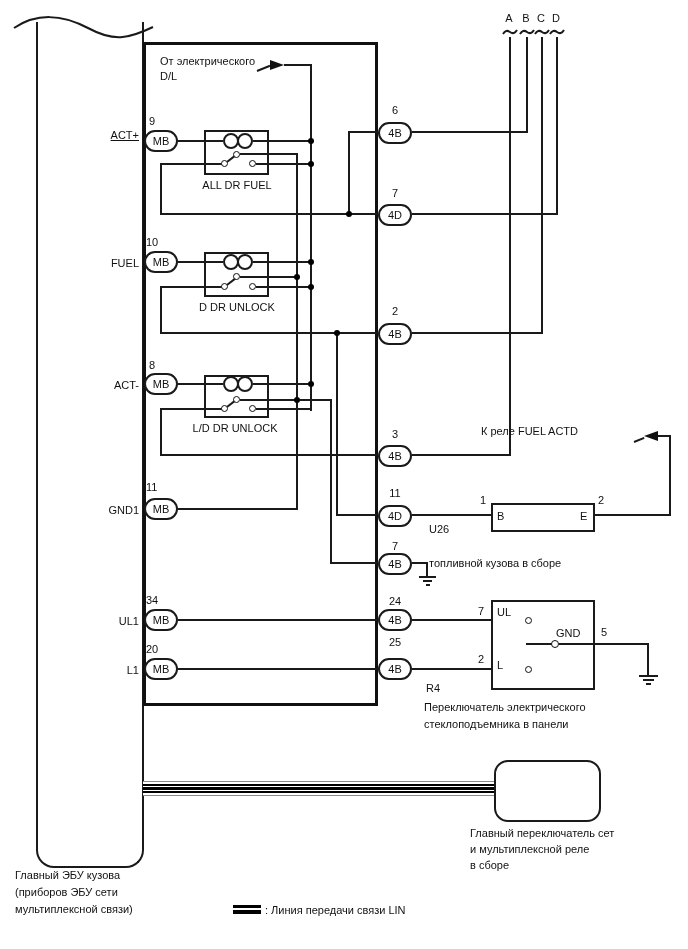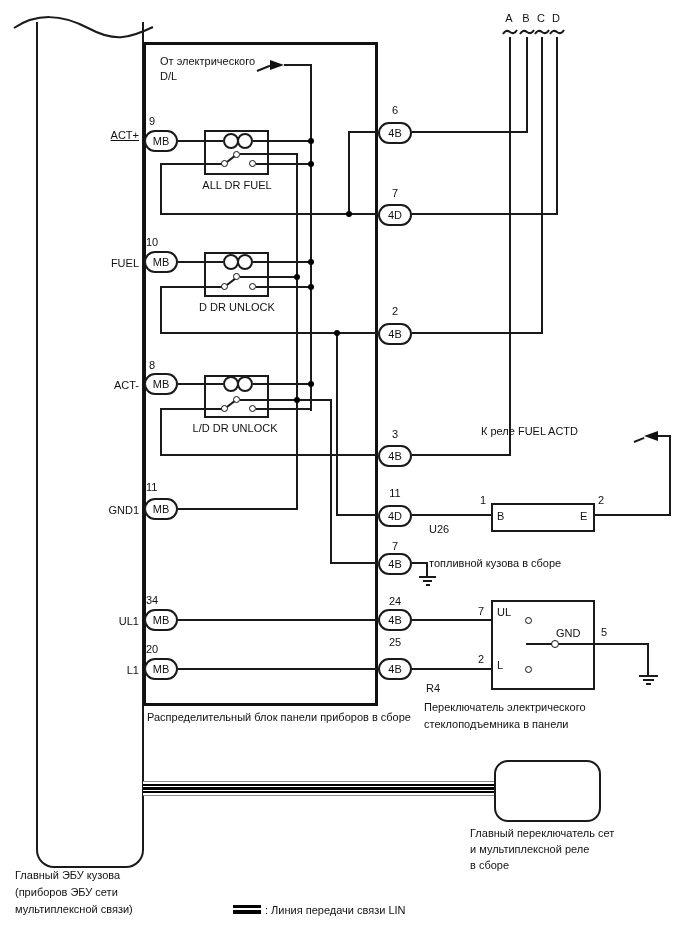--- a/index.html
+++ b/index.html
@@ -221,21 +221,20 @@
   <div class="cir" style="left:551px;top:640px;width:8px;height:8px;"></div>
   <div class="hl" style="left:559px;top:643px;width:90px;"></div>
   <div class="vl" style="left:647px;top:643px;height:33px;"></div>
   <div class="gnd" style="left:639px;top:675px;width:19px;"></div>
   <div class="gnd" style="left:643px;top:679px;width:11px;"></div>
   <div class="gnd" style="left:646px;top:683px;width:5px;"></div>
   <div class="txt" style="left:426px;top:681px;">R4</div>
   <div class="txt" style="left:424px;top:700px;">Переключатель электрического</div>
   <div class="txt" style="left:424px;top:717px;">стеклоподъемника в панели</div>
 
-  <div class="txt" style="left:147px;top:710px;">Распределительный блок панели приборов в сборе</div>
 
   <div class="lin"></div>
   <div style="position:absolute;left:494px;top:760px;width:107px;height:62px;border:2px solid #1a1a1a;border-radius:14px;background:#fff;"></div>
   <div class="txt" style="left:470px;top:826px;">Главный переключатель сет</div>
   <div class="txt" style="left:470px;top:842px;">и мультиплексной реле</div>
   <div class="txt" style="left:470px;top:858px;">в сборе</div>
 
   <div class="txt" style="left:15px;top:868px;">Главный ЭБУ кузова</div>
   <div class="txt" style="left:15px;top:885px;">(приборов ЭБУ сети</div>
   <div class="txt" style="left:15px;top:902px;">мультиплексной связи)</div>

